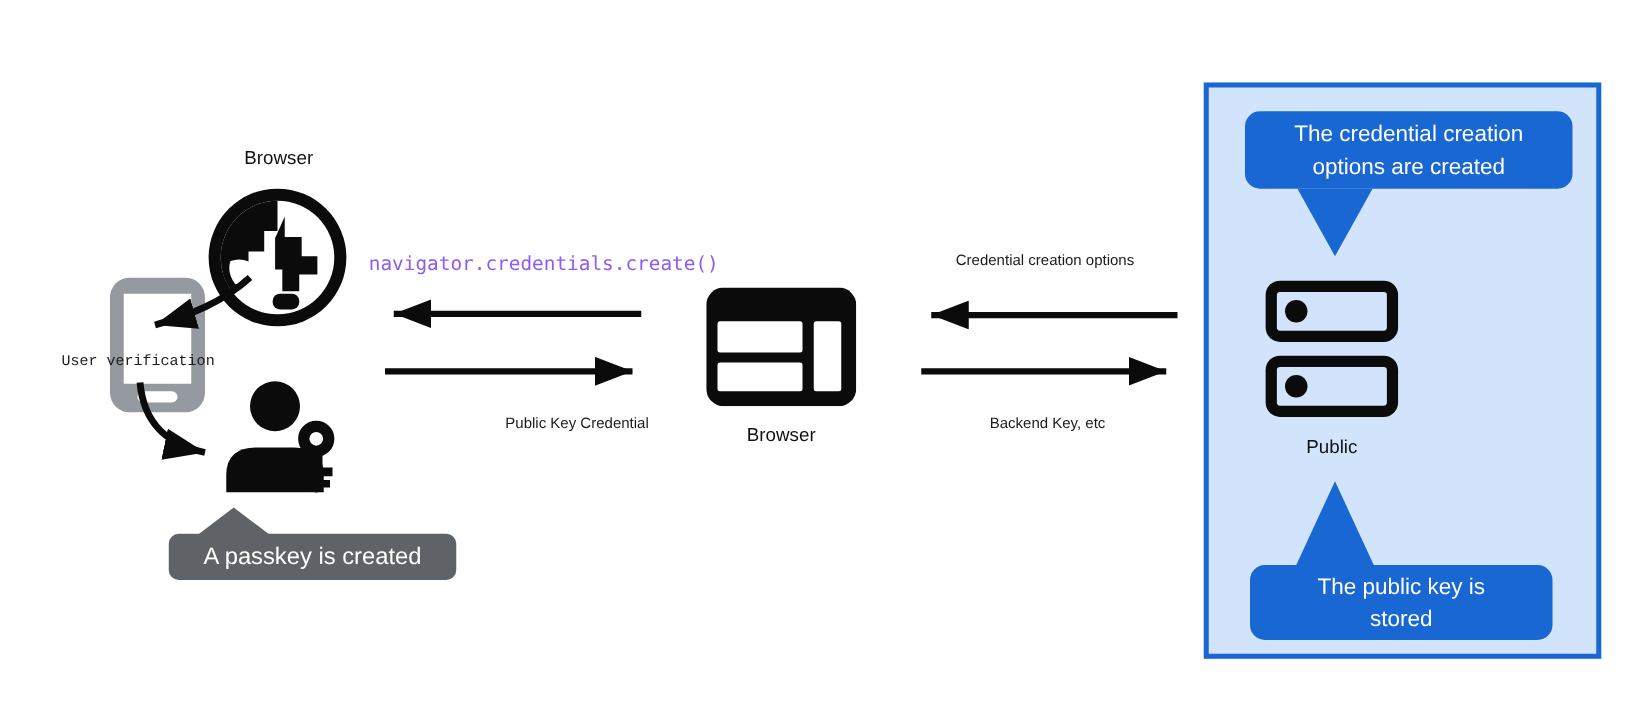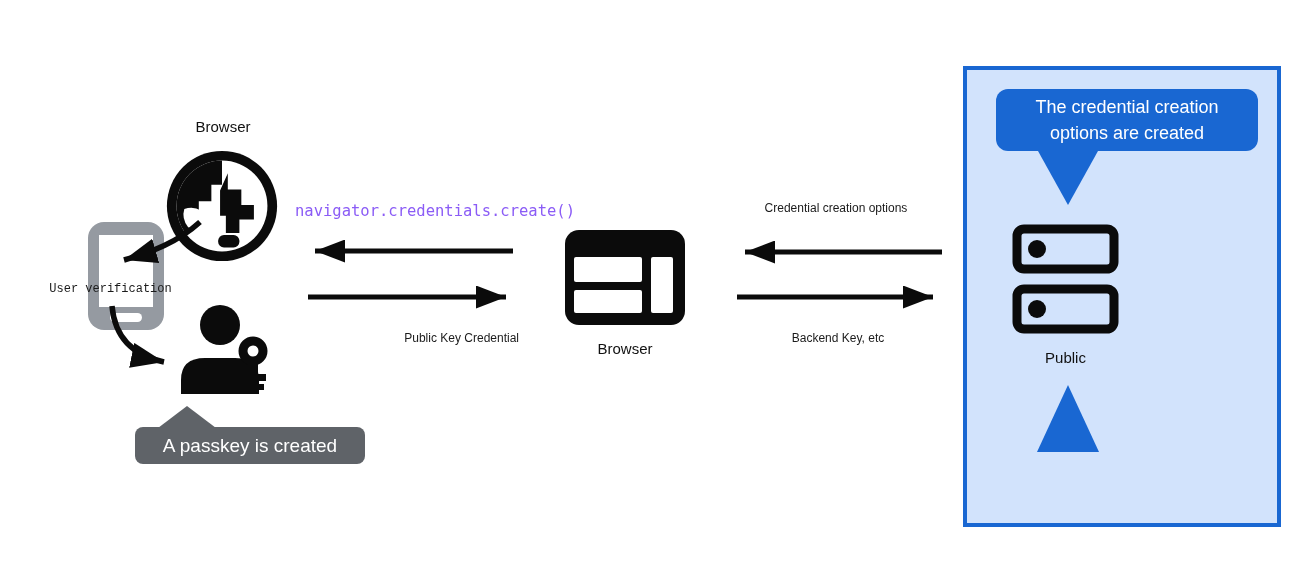--- a/index.html
+++ b/index.html
@@ -114,20 +114,23 @@
 
   <svg class="abs" style="left:45px;top:153px;" width="107" height="112" viewBox="0 0 107 112" aria-hidden="true">
     <rect x="5" y="6" width="97" height="40" rx="7" fill="none" stroke="#0b0b0b" stroke-width="9"></rect>
     <rect x="5" y="66" width="97" height="40" rx="7" fill="none" stroke="#0b0b0b" stroke-width="9"></rect>
     <circle cx="25" cy="26" r="9" fill="#0b0b0b"></circle>
     <circle cx="25" cy="86" r="9" fill="#0b0b0b"></circle>
   </svg>
   <div class="abs center node-label" style="left:45px;top:279px;width:107px;">Public</div>
 
   <div class="abs tri-up"></div>
+  <div class="abs callout-blue callout-bottom">
+    <div class="wrapbox">The public key is stored</div>
+  </div>
 </div>
 
 <svg class="abs overlay" width="1310" height="568" viewBox="0 0 1310 568" aria-hidden="true">
   <defs>
     <marker id="ah" viewBox="0 0 10 10" refX="10" refY="5" markerWidth="6" markerHeight="4.6" orient="auto" preserveAspectRatio="none">
       <path d="M0,0 L10,5 L0,10 Z" fill="#0b0b0b"></path>
     </marker>
   </defs>
   <path d="M 513,251 L 315,251" stroke="#0b0b0b" stroke-width="5" fill="none" marker-end="url(#ah)"></path>
   <path d="M 308,297 L 506,297" stroke="#0b0b0b" stroke-width="5" fill="none" marker-end="url(#ah)"></path>

